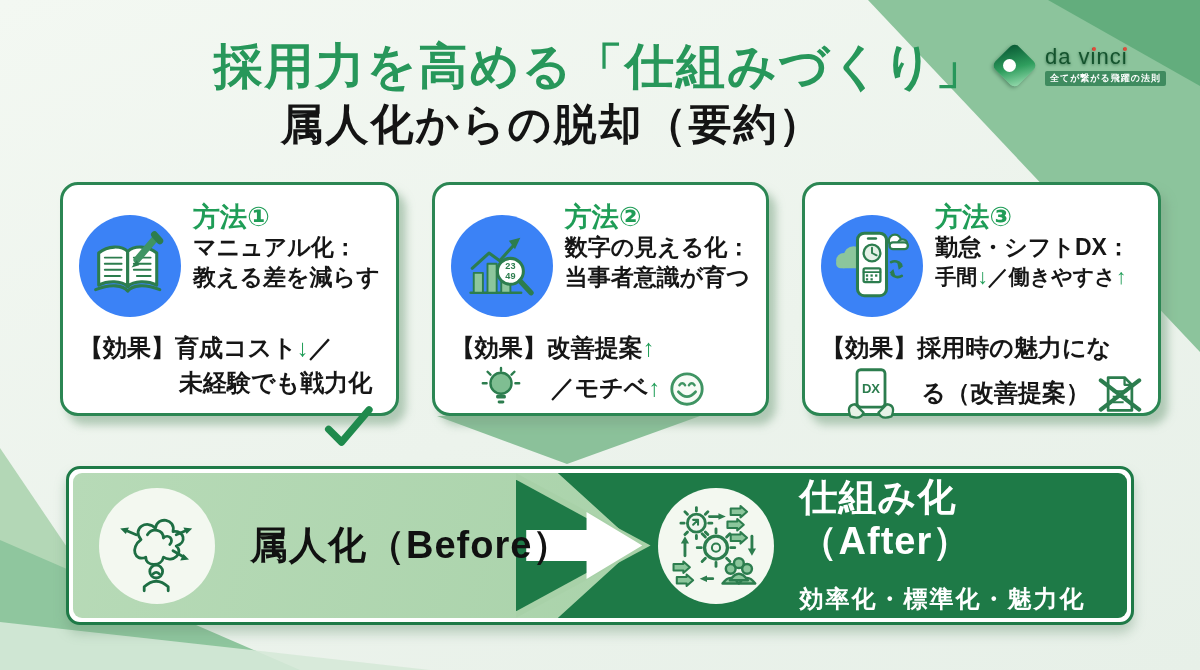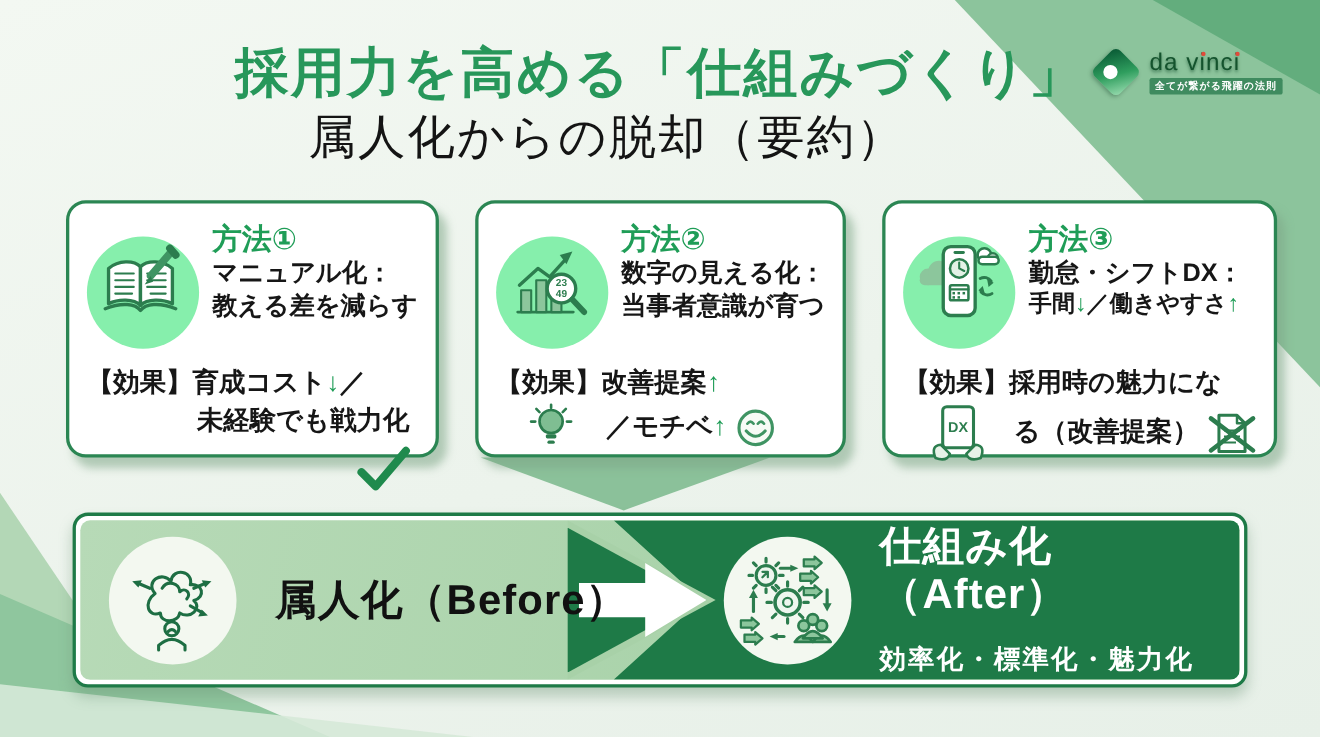--- a/index.html
+++ b/index.html
@@ -8,21 +8,21 @@
          background:linear-gradient(160deg,#f3f8f2 0%,#ecf3ec 55%,#e7f0e8 100%); }
   .stage { position:absolute; inset:0; }
 
   
   .bg-deco { position:absolute; inset:0; z-index:0; }
 
   
   .title1 { position:absolute; top:34px; left:0; width:1200px; text-align:center;
             font-size:49px; font-weight:900; color:#27975a; letter-spacing:2px; z-index:2; }
   .title2 { position:absolute; top:96px; left:0; width:1104px; text-align:center;
-            font-size:43px; font-weight:400; color:#141414; letter-spacing:2px; z-index:2; }
+            font-size:43px; font-weight:700; color:#141414; letter-spacing:2px; z-index:2; }
 
   
   .logo { position:absolute; top:44px; right:34px; display:flex; align-items:center; gap:8px; z-index:3; }
   .logo-mark { position:relative; width:44px; height:44px; }
   .logo-diamond { position:absolute; left:5px; top:5px; width:33px; height:33px; border-radius:6px;
                   transform:rotate(45deg);
                   background:linear-gradient(120deg,#0a5c36 5%,#2f9e5e 55%,#8fd6a8 95%);
                   box-shadow:0 2px 4px rgba(0,50,25,.35); }
   .logo-circle { position:absolute; left:10px; top:15px; width:13px; height:13px; border-radius:50%;
                  background:#fff; z-index:2; }
@@ -33,22 +33,22 @@
   .ldot.d1 { left:57%; } .ldot.d2 { left:95%; }
   .logo-tagline { margin-top:3px; font-size:9px; font-weight:700; color:#fff;
                   background:rgba(38,120,75,.75); padding:1px 5px; border-radius:2px; letter-spacing:1px; }
 
   
   .cards { position:absolute; top:182px; left:60px; width:1064px; display:flex; gap:33px; z-index:2; }
   .card { flex:1; height:234px; background:#fff; border:3px solid #2b8653; border-radius:18px;
           padding:14px 16px 12px 16px; position:relative;
           box-shadow:7px 9px 8px rgba(125,165,135,.55); }
   .card-header { display:flex; align-items:flex-start; }
-  .icon-circle { width:102px; height:102px; min-width:102px; border-radius:50%; background:#86efac;
-                 margin-top:16px; display:flex; align-items:flex-start; justify-content:center; }
+  .icon-circle { width:102px; height:102px; min-width:102px; border-radius:50%; background:#3b82f6;
+                 margin-top:16px; display:flex; align-items:center; justify-content:center; }
   .card-head-right { padding-left:12px; padding-top:2px; }
   .method { font-size:27px; font-weight:900; color:#1f9d57; line-height:1.2; }
   .card-title { font-size:23px; font-weight:900; color:#161616; line-height:1.3; white-space:nowrap; }
   .card-title.small { font-size:21px; }
   .effect { margin-top:14px; position:relative; }
   .fx-row { display:flex; align-items:center; font-size:24px; font-weight:900; color:#161616;
             line-height:1.45; white-space:nowrap; }
   .fx-label { flex:0 0 auto; }
   .fx-indent { flex:0 0 100px; display:flex; align-items:center; justify-content:center; }
   .arr { color:#1f9d57; }

